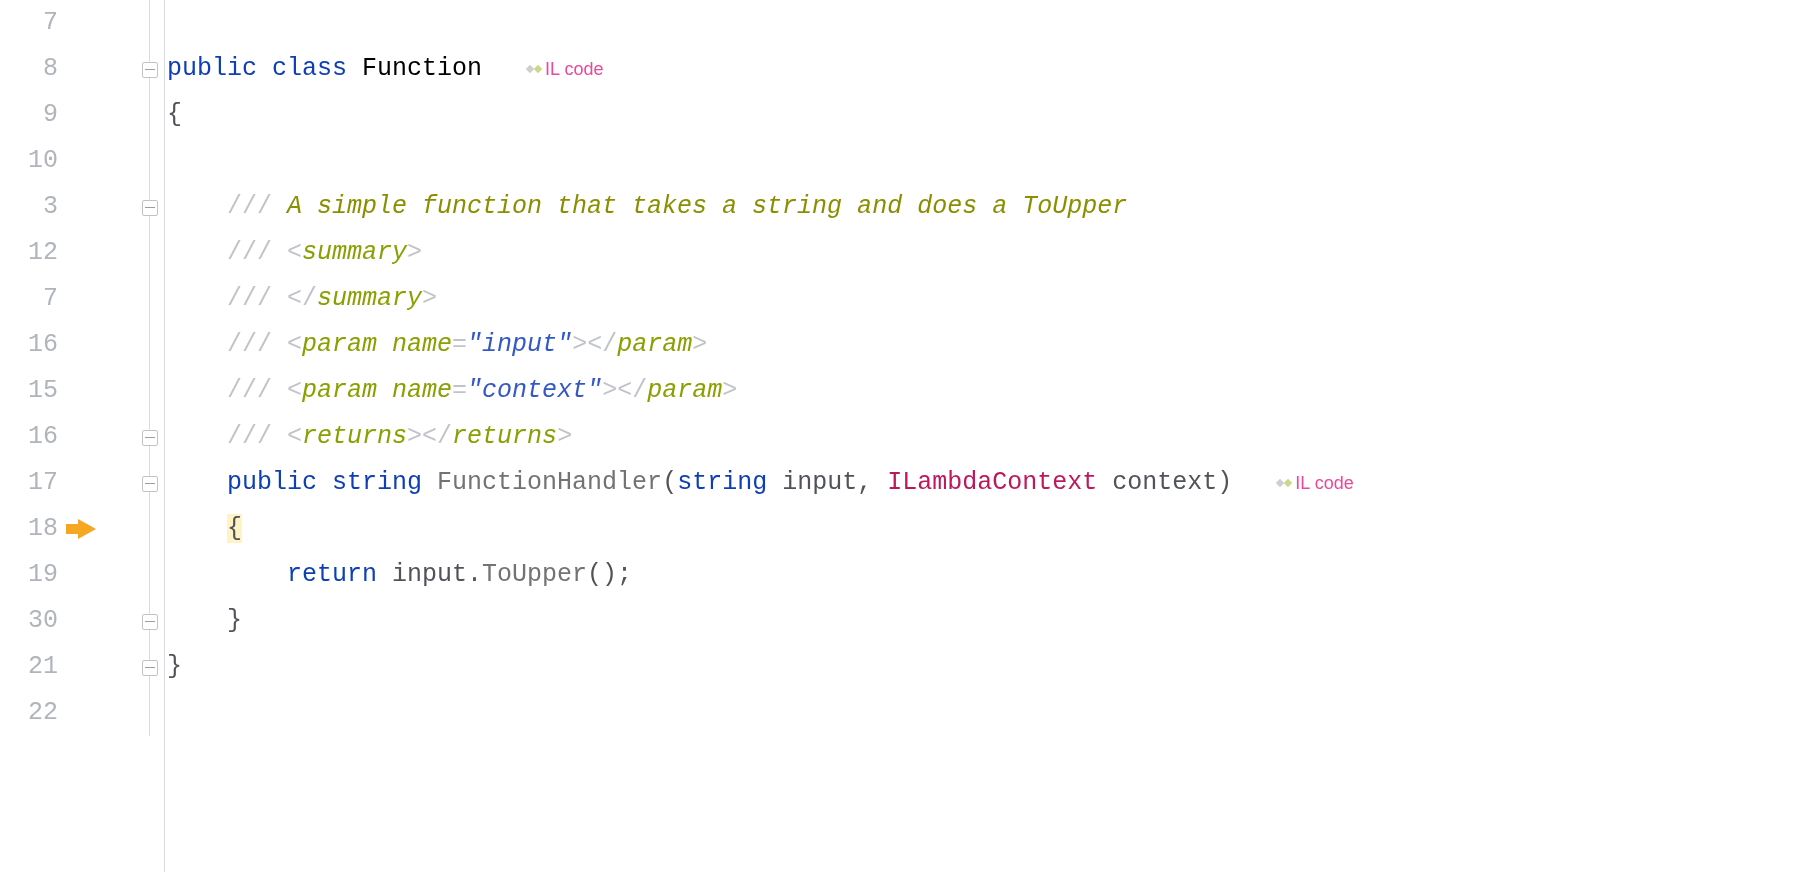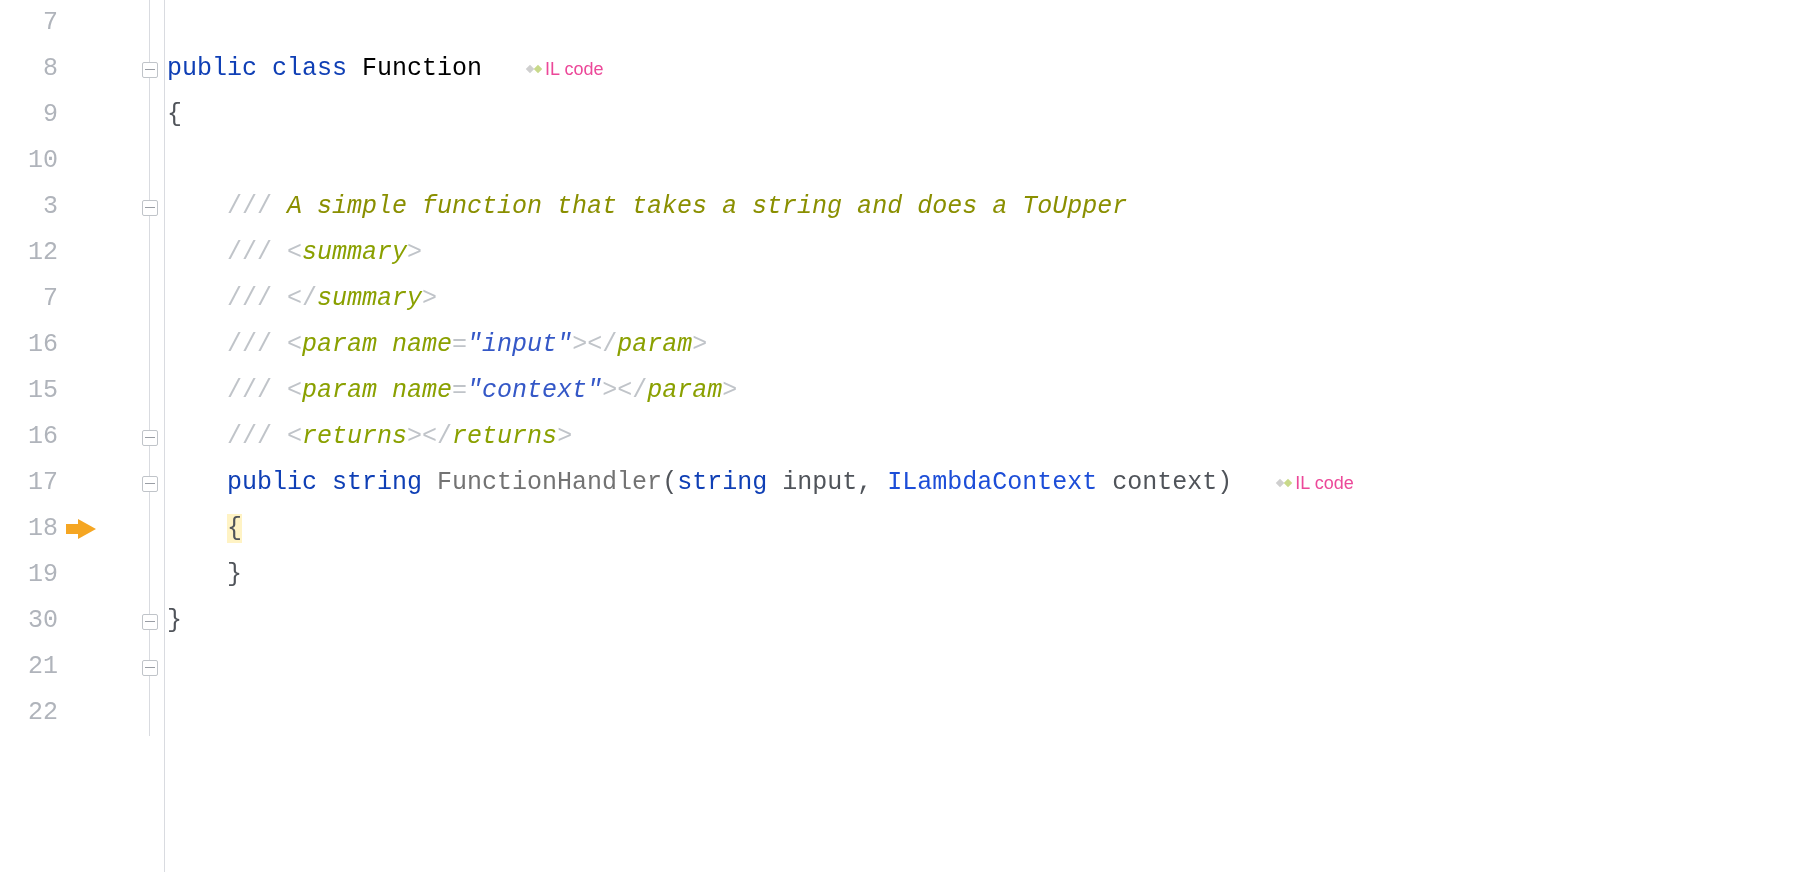--- a/index.html
+++ b/index.html
@@ -9,21 +9,21 @@
   .fold-gutter{flex:0 0 28px;position:relative;border-right:1px solid #d9dbe0;}
   .code-col{flex:1;position:relative;padding-left:2px;}
   .row{height:46px;line-height:46px;white-space:pre;}
   .ln{height:46px;line-height:46px;}
   .kw-blue{color:#0f3fb5;}
   .type-purple{color:#000000;}
   .doc-grey{color:#c0c4c9;}
   .doc-olive{color:#8a8f00;font-style:italic;}
   .doc-tag{color:#8aa000;font-style:italic;}
   .method-teal{color:#737373;}
-  .ident-type{color:#1d4ed8;}
+  .ident-type{color:#be185d;}
   .black{color:#50545a;}
   .str-blue{color:#3558c7;font-style:italic;}
   .il-hint{color:#ec4899;font-size:18px;font-family:Liberation Sans, sans-serif;font-style:normal;}
   .il-icon{display:inline-block;width:14px;height:14px;position:relative;top:1px;margin-right:4px;}
   .il-icon::before,.il-icon::after{content:"";position:absolute;width:6px;height:6px;background:#cfcfcf;transform:rotate(45deg);}
   .il-icon::before{left:0;top:4px;}
   .il-icon::after{left:8px;top:4px;background:#c8d98a;}
   .fold-mark{position:absolute;left:6px;width:14px;height:14px;border:1px solid #c0c4c9;background:#fff;border-radius:2px;}
   .fold-mark::before{content:"";position:absolute;left:2px;right:2px;top:6px;border-top:1px solid #9a9ea5;}
   .fold-border{position:absolute;left:13px;width:0;border-left:1px solid #d9dbe0;}
@@ -75,17 +75,18 @@
     <div class="row"><span class="black">{</span></div>
     <div class="row"></div>
     <div class="row">    <span class="doc-grey">/// </span><span class="doc-olive">A simple function that takes a string and does a ToUpper</span></div>
     <div class="row">    <span class="doc-grey">/// </span><span class="doc-grey">&lt;</span><span class="doc-tag">summary</span><span class="doc-grey">&gt;</span></div>
     <div class="row">    <span class="doc-grey">/// </span><span class="doc-grey">&lt;/</span><span class="doc-tag">summary</span><span class="doc-grey">&gt;</span></div>
     <div class="row">    <span class="doc-grey">/// </span><span class="doc-grey">&lt;</span><span class="doc-tag">param</span><span class="doc-tag"> name</span><span class="doc-grey">=</span><span class="str-blue">"input"</span><span class="doc-grey">&gt;</span><span class="doc-grey">&lt;/</span><span class="doc-tag">param</span><span class="doc-grey">&gt;</span></div>
     <div class="row">    <span class="doc-grey">/// </span><span class="doc-grey">&lt;</span><span class="doc-tag">param</span><span class="doc-tag"> name</span><span class="doc-grey">=</span><span class="str-blue">"context"</span><span class="doc-grey">&gt;</span><span class="doc-grey">&lt;/</span><span class="doc-tag">param</span><span class="doc-grey">&gt;</span></div>
     <div class="row">    <span class="doc-grey">/// </span><span class="doc-grey">&lt;</span><span class="doc-tag">returns</span><span class="doc-grey">&gt;</span><span class="doc-grey">&lt;/</span><span class="doc-tag">returns</span><span class="doc-grey">&gt;</span></div>
     <div class="row">    <span class="kw-blue">public</span> <span class="kw-blue">string</span> <span class="method-teal">FunctionHandler</span><span class="black">(</span><span class="kw-blue">string</span><span class="black"> input</span><span class="black">, </span><span class="ident-type">ILambdaContext</span><span class="black"> context</span><span class="black">)</span>   <span class="il-hint"><span class="il-icon"></span><span>IL code</span></span></div>
     <div class="row">    <span class="black highlight-brace">{</span></div>
+    <div class="row">        <span class="kw-blue">return</span><span class="black"> input</span><span class="black">.</span><span class="method-teal">ToUpper</span><span class="black">();</span></div>
     <div class="row">    <span class="black">}</span></div>
     <div class="row"><span class="black">}</span></div>
     <div class="row"></div>
   </div>
 </div>
 
 </body></html>

